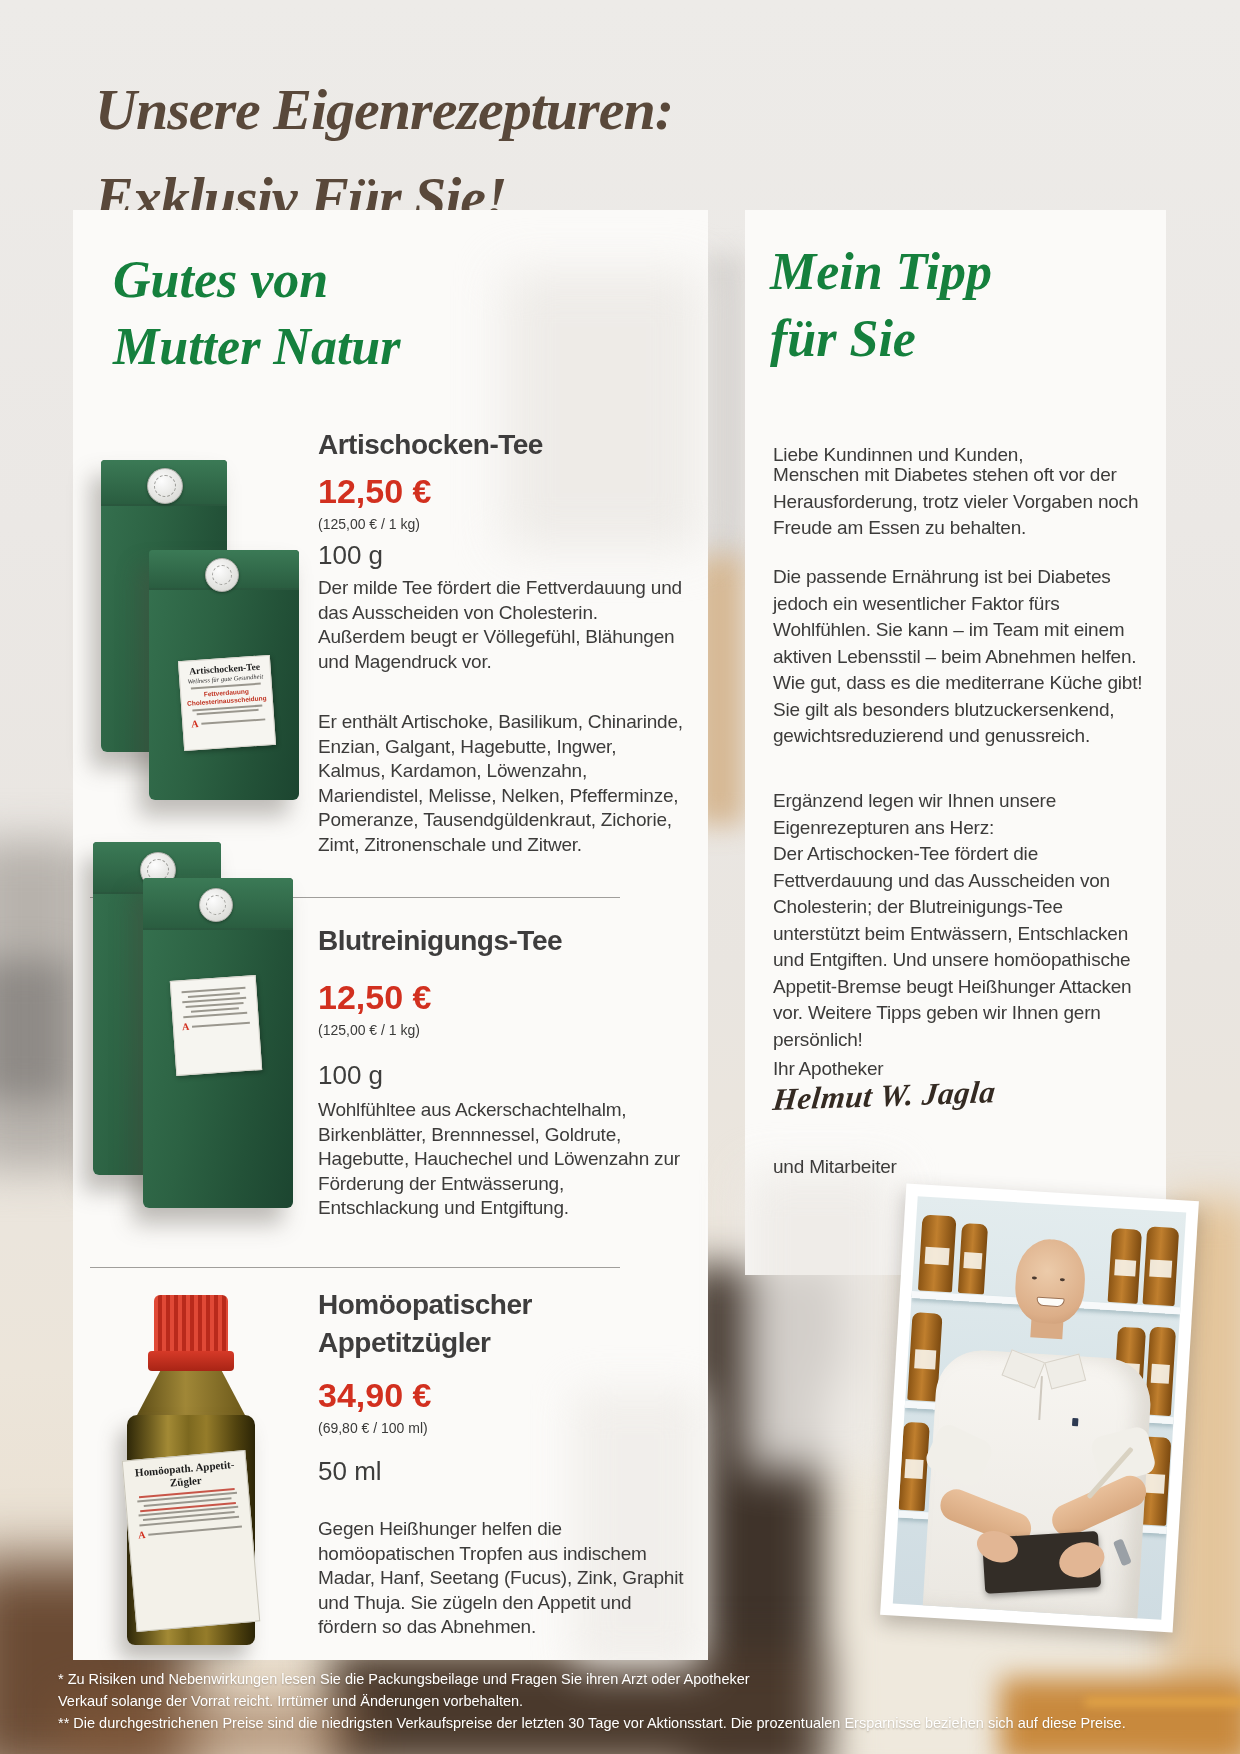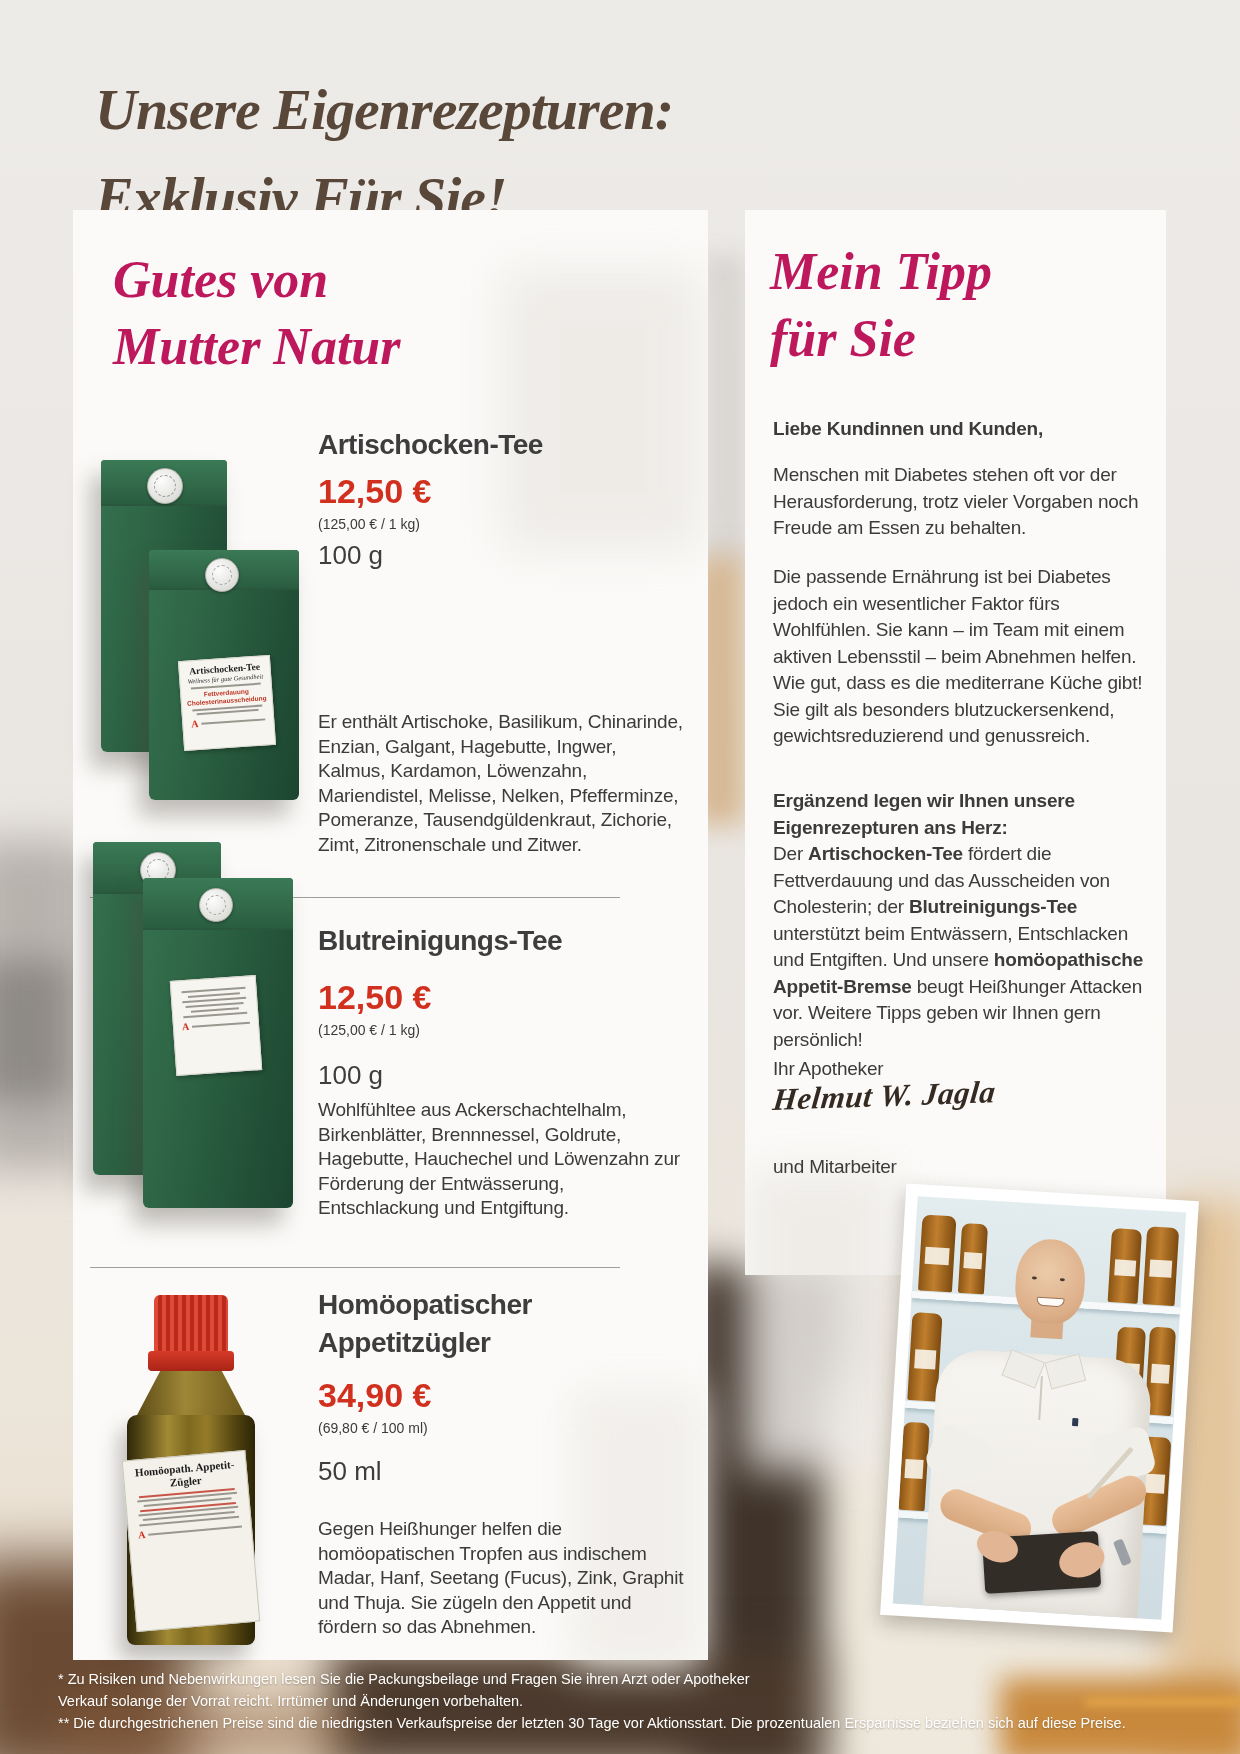--- a/index.html
+++ b/index.html
@@ -23,33 +23,33 @@
   .panel{position:absolute;background:#fbfaf8;}
   #left-panel{left:73px;top:210px;width:635px;height:1450px;}
   #right-panel{left:745px;top:210px;width:421px;height:1065px;}
   .panel .soft{position:absolute;pointer-events:none;}
   .lp-soft1{left:430px;top:60px;width:200px;height:280px;background:#ebe8e4;filter:blur(24px);opacity:.8;}
   .lp-soft2{left:500px;top:1180px;width:130px;height:280px;background:#efece8;filter:blur(20px);opacity:.8;}
   .rp-soft1{left:0px;top:960px;width:150px;height:300px;background:#edeae6;filter:blur(22px);opacity:.85;}
 
   .display-title{font-family:"Liberation Serif",serif;font-style:italic;font-weight:700;}
   #page-title{position:absolute;left:95px;top:66px;font-size:58px;line-height:88px;letter-spacing:-1px;color:#59483a;}
-  .red-heading{position:absolute;font-size:52px;line-height:67px;color:#be185d;}
+  .red-heading{position:absolute;font-size:52px;line-height:67px;color:#15803d;}
   #lp-heading{left:40px;top:36px;}
   #rp-heading{left:25px;top:28px;}
 
   .prod-name{position:absolute;left:245px;font-size:28px;font-weight:700;letter-spacing:-.5px;color:#3e3d3d;line-height:38px;}
   .prod-price{position:absolute;left:245px;font-size:34px;font-weight:700;color:#d2301f;}
   .prod-unit{position:absolute;left:245px;font-size:14px;color:#3a3a39;}
   .prod-size{position:absolute;left:245px;font-size:26px;color:#3d3d3c;}
   .prod-para{position:absolute;left:245px;width:368px;font-size:19px;line-height:24.5px;color:#3c3b3a;letter-spacing:-.2px;}
   .divider{position:absolute;left:17px;width:530px;height:1px;background:#a09e9b;}
 
   .rp-text{position:absolute;left:28px;width:372px;font-size:19px;line-height:26.5px;color:#3c3b3a;letter-spacing:-.2px;}
-  .bold{font-weight:700;}
+  .bold{font-weight:400;margin-top:26px;}
 
   
   .bag{position:absolute;border-radius:4px 4px 6px 6px;
        background:linear-gradient(100deg,#35714f 0%,#2c6243 40%,#235238 72%,#1c4530 100%);
        box-shadow:-10px 16px 22px rgba(80,75,65,.35);}
   .bag:before{content:"";position:absolute;left:0;right:0;top:0;height:15%;
        background:linear-gradient(180deg,#3b7a56,#2a5d40);border-bottom:2px solid rgba(0,0,0,.28);border-radius:4px 4px 0 0;}
   .seal{position:absolute;border-radius:50%;
        background:radial-gradient(circle at 40% 35%,#fdfdfd,#e3e3e0 60%,#cfcfcb);
        border:1px solid #b0b0ab;box-shadow:0 1px 3px rgba(0,0,0,.35);}
@@ -166,20 +166,21 @@
             <span class="lbl-bar"></span>
           </div>
         </div>
       </div>
     </div>
 
     <div class="prod-name" style="top:216px;">Artischocken-Tee</div>
     <div class="prod-price" style="top:262px;">12,50 €</div>
     <div class="prod-unit" style="top:306px;">(125,00 € / 1 kg)</div>
     <div class="prod-size" style="top:330px;">100 g</div>
+    <p class="prod-para" style="top:366px;margin:0;">Der milde Tee fördert die Fettverdauung und das Ausscheiden von Cholesterin. Außerdem beugt er Völlegefühl, Blähungen und Magendruck vor.</p>
     <p class="prod-para" style="top:500px;margin:0;">Er enthält Artischoke, Basilikum, Chinarinde, Enzian, Galgant, Hagebutte, Ingwer, Kalmus, Kardamon, Löwenzahn, Mariendistel, Melisse, Nelken, Pfefferminze, Pomeranze, Tausendgüldenkraut, Zichorie, Zimt, Zitronenschale und Zitwer.</p>
 
     <div class="divider" style="top:687px;"></div>
 
     <div>
       <div class="bag" style="left:20px;top:632px;width:128px;height:333px;">
         <div class="seal" style="left:47px;top:10px;width:34px;height:34px;"></div>
       </div>
       <div class="bag" style="left:70px;top:668px;width:150px;height:330px;">
         <div class="seal" style="left:56px;top:10px;width:32px;height:32px;"></div>

